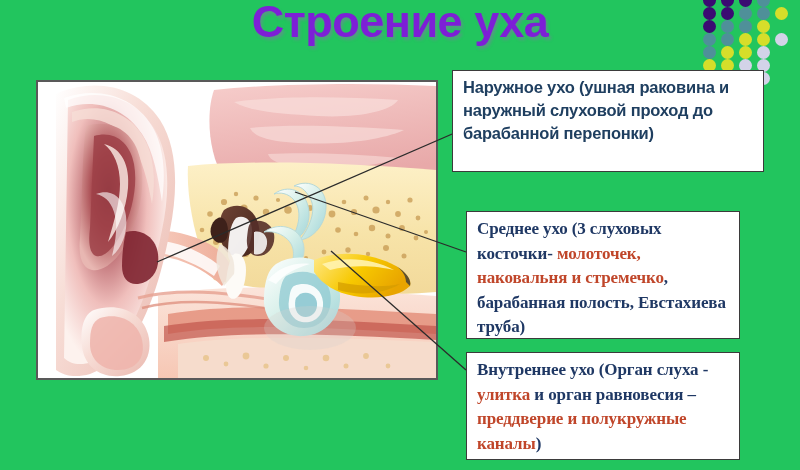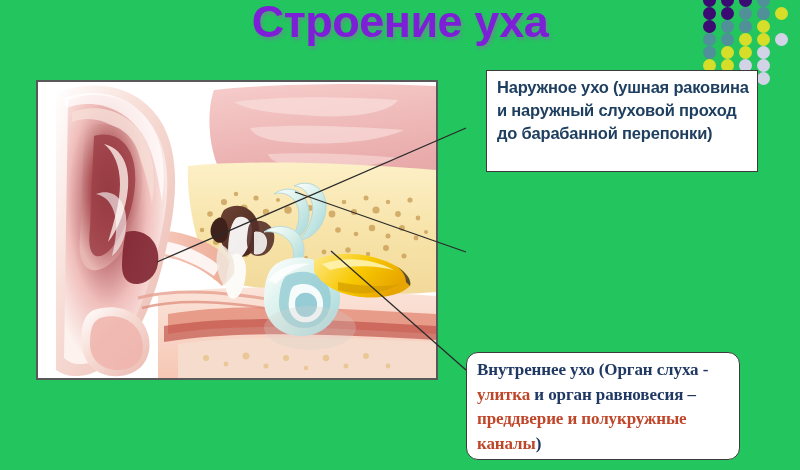--- a/index.html
+++ b/index.html
@@ -72,23 +72,23 @@
     box-sizing: border-box;
     border: 1.5px solid #3b3b3b;
     background: #ffffff;
     color: #1f3864;
   }
   .callout .txt {
     display: block;
     padding: 5px 8px 4px 10px;
   }
   #box-outer {
-    left: 486px;
+    left: 452px;
     top: 70px;
-    width: 272px;
+    width: 312px;
     height: 102px;
   }
   #box-outer .txt {
     font-family: "Liberation Sans", sans-serif;
     font-weight: bold;
     font-size: 16.5px;
     line-height: 23px;
     color: #1f3f60;
     letter-spacing: -0.2px;
   }
@@ -96,21 +96,20 @@
     left: 466px;
     top: 211px;
     width: 274px;
     height: 128px;
   }
   #box-inner {
     left: 466px;
     top: 352px;
     width: 274px;
     height: 108px;
-    border-radius: 12px;
   }
   #box-middle .txt, #box-inner .txt {
     font-family: "Liberation Serif", serif;
     font-weight: bold;
     font-size: 17px;
     line-height: 24.5px;
     color: #1f3864;
     letter-spacing: -0.1px;
   }
   .hl {
@@ -377,18 +376,21 @@
   <svg id="leaders" viewBox="0 0 800 470">
       <line x1="466" y1="128" x2="157" y2="262" stroke="#2b2b2b" stroke-width="1.3"></line>
       <line x1="466" y1="252" x2="295" y2="192" stroke="#2b2b2b" stroke-width="1.3"></line>
       <line x1="466" y1="370" x2="331" y2="251" stroke="#2b2b2b" stroke-width="1.3"></line>
     </svg>
 
   <div class="callout" id="box-outer">
     <span class="txt">Наружное ухо (ушная раковина и наружный слуховой проход до барабанной перепонки)</span>
   </div>
 
+  <div class="callout" id="box-middle">
+    <span class="txt"><span>Среднее ухо (3 слуховых косточки- </span><span class="hl">молоточек, наковальня и стремечко</span><span>, барабанная полость, Евстахиева труба)</span></span>
+  </div>
 
   <div class="callout" id="box-inner">
     <span class="txt"><span>Внутреннее ухо (Орган слуха - </span><span class="hl">улитка</span><span> и орган равновесия – </span><span class="hl">преддверие и полукружные каналы</span><span>)</span></span>
   </div>
 
 </div>
 
 </body></html>

